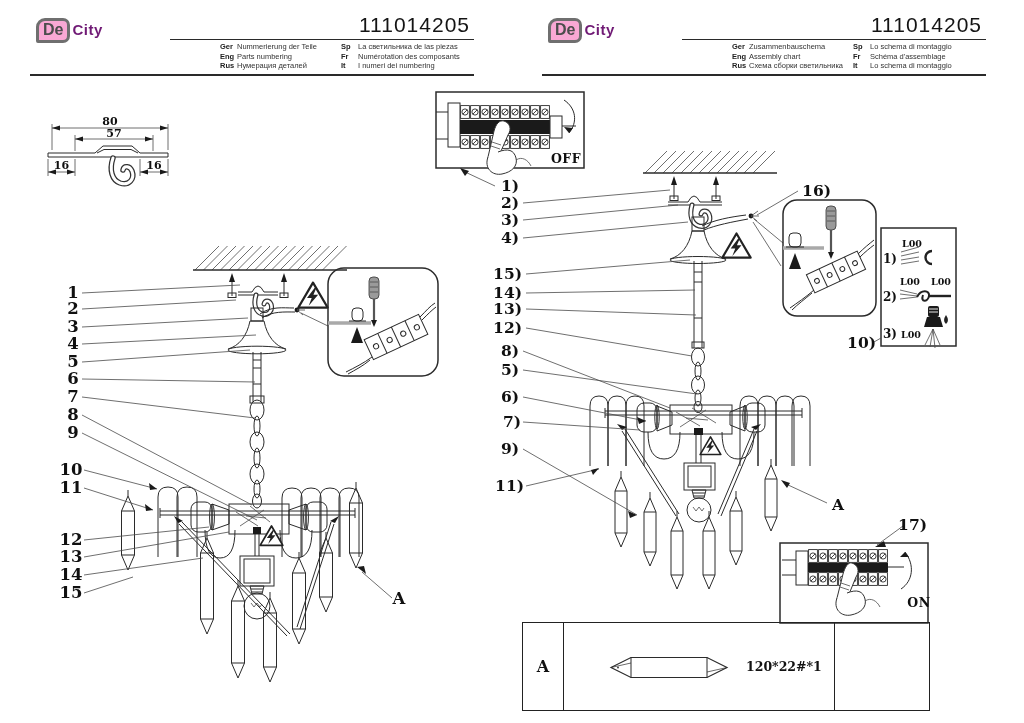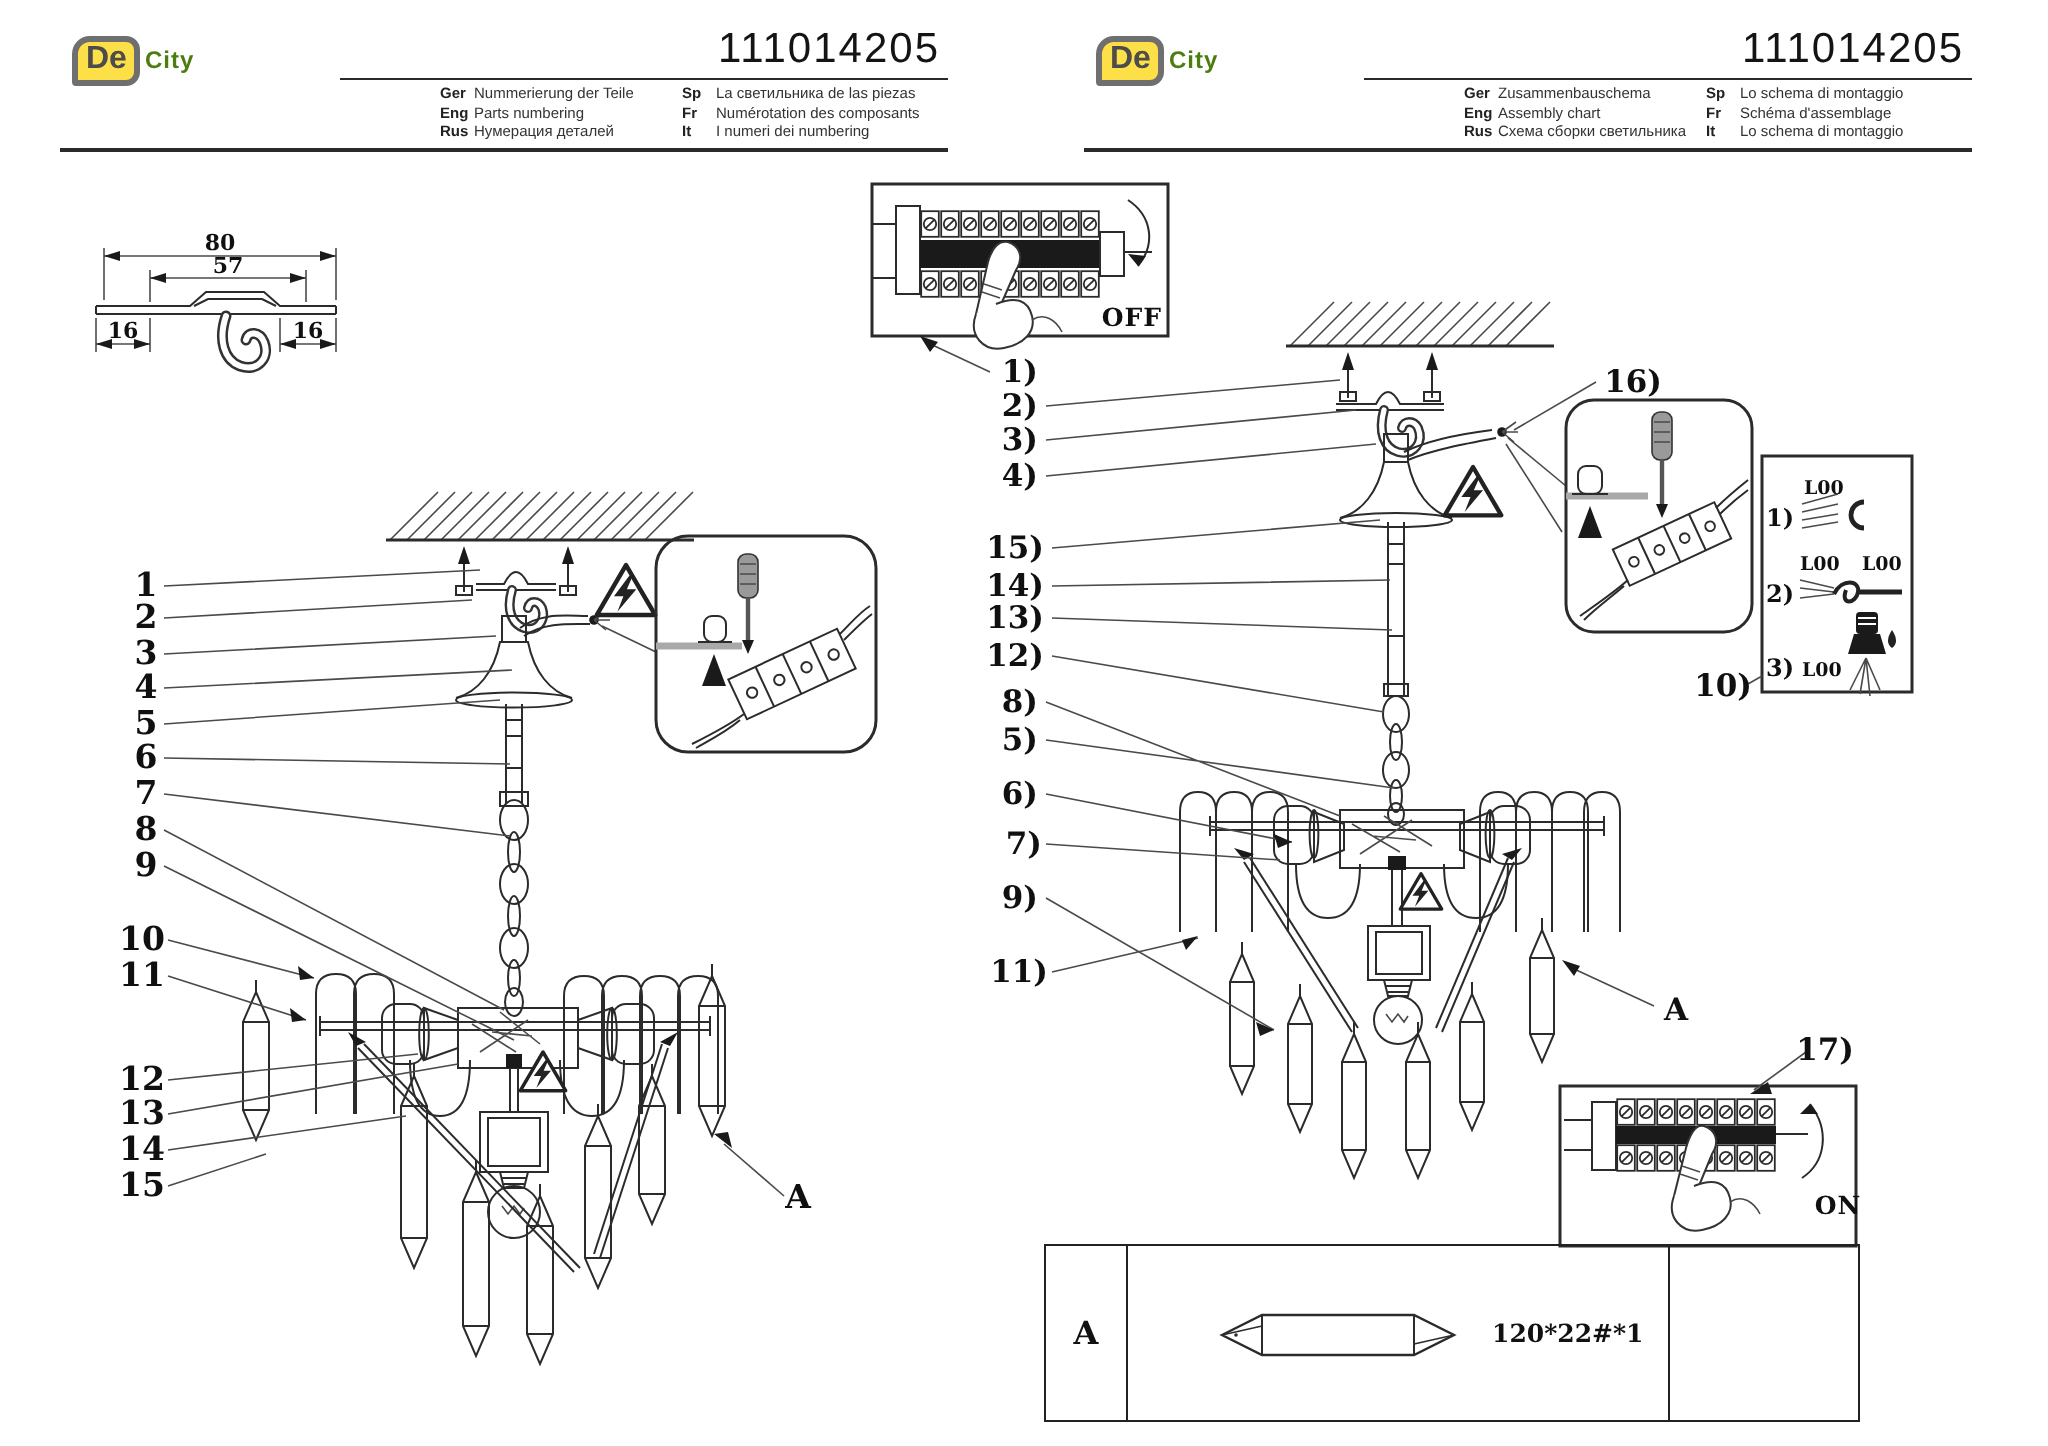--- a/index.html
+++ b/index.html
@@ -4,22 +4,22 @@
 <style>
   html,body{margin:0;padding:0;background:#e8e8e8;}
   .screen{position:relative;width:1024px;height:723px;background:#ffffff;overflow:hidden;
           font-family:"Liberation Sans",sans-serif;color:#111;}
   
   .hdr{position:absolute;width:444px;height:64px;}
   .hdr-left{left:30px;top:13px;}
   .hdr-right{left:542px;top:13px;}
   .logo{position:absolute;left:6px;top:5px;white-space:nowrap;}
   .logo-box{display:inline-block;border:3px solid #6f6f6f;border-radius:9px 7px 7px 2px;
-            padding:0 4px 1px 4px;font-weight:bold;font-size:16px;color:#4c4c4c;background:#fde047;}
-  .logo-city{font-weight:600;font-size:12px;color:#4d7c0f;margin-left:2px;letter-spacing:0.5px;}
+            padding:0 4px 1px 4px;font-weight:bold;font-size:16px;color:#4c4c4c;background:#f9a8d4;}
+  .logo-city{font-weight:600;font-size:15px;color:#701a75;margin-left:2px;letter-spacing:0.5px;}
   .model{position:absolute;right:4px;top:0px;font-size:21px;letter-spacing:1px;color:#141414;}
   .rule1{position:absolute;left:140px;right:0;top:26px;border-top:1.6px solid #2a2a2a;}
   .rule2{position:absolute;left:0;right:0;top:61px;border-top:2px solid #2a2a2a;}
   .langs{position:absolute;left:142px;top:29px;display:flex;}
   .lang-col{width:121px;}
   .lang-row{display:flex;font-size:7.5px;line-height:9.6px;color:#333;white-space:nowrap;}
   .lang-code{font-weight:bold;width:17px;flex:none;color:#222;margin-left:48px;}
   
   .draw{position:absolute;left:0;top:0;}
   .ln{fill:none;stroke:#2b2b2b;stroke-width:1;}

